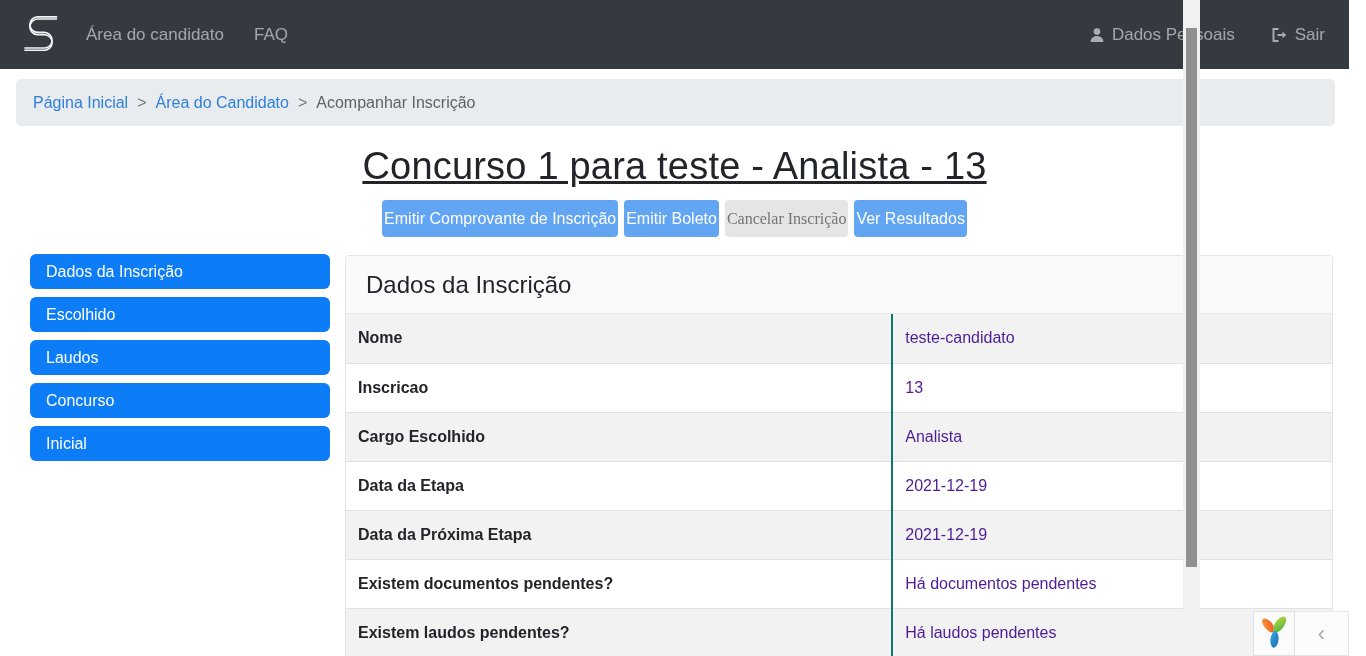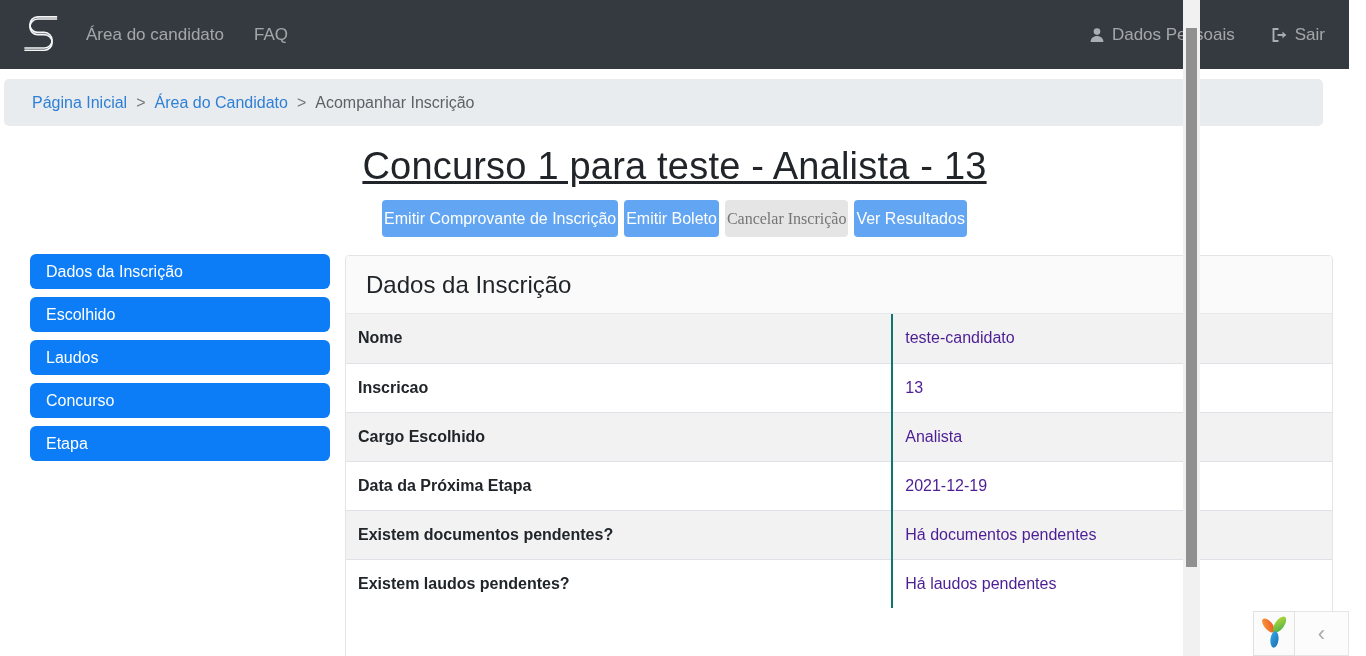--- a/index.html
+++ b/index.html
@@ -12,23 +12,23 @@
     background:#343a40; display:flex; align-items:center; padding:0 24px 0 22px; }
   .navbar .brand { display:flex; align-items:center; margin-right:26px; cursor:pointer; }
   .nav-left { display:flex; align-items:center; gap:30px; margin-right:auto; }
   .nav-link { color:rgba(255,255,255,.55); font-size:17px; cursor:pointer; text-decoration:none; }
   .nav-right { display:flex; align-items:center; gap:36px; }
   .nav-item-ic { display:flex; align-items:center; gap:7px; color:rgba(255,255,255,.55);
     font-size:17px; cursor:pointer; }
   .nav-item-ic svg { display:block; }
 
   
-  .breadcrumb { position:absolute; left:4px; top:79px; width:1319px; height:47px;
+  .breadcrumb { position:absolute; left:16px; top:79px; width:1319px; height:47px;
     background:#e9ecef; border-radius:5px; display:flex; align-items:center;
-    padding:0 28px; font-size:16px; }
+    padding:0 17px; font-size:16px; }
   .crumb-link { color:#2e7fd6; cursor:pointer; text-decoration:none; }
   .crumb-sep { color:#6c757d; margin:0 9px; }
   .crumb-active { color:#5d6268; }
 
   
   .content { position:absolute; left:0; top:0; width:1349px; height:656px; }
   .page-title { position:absolute; left:0; top:145px; width:1349px; text-align:center;
     font-size:38px; font-weight:400; color:#212529; letter-spacing:.2px;text-decoration:underline; }
   .actions { position:absolute; left:0; top:200px; width:1349px; display:flex;
     justify-content:center; gap:6px; }
@@ -129,38 +129,42 @@
       <button class="btn btn-blue">Emitir Boleto</button>
       <button class="btn btn-yellow">Cancelar Inscrição</button>
       <button class="btn btn-blue">Ver Resultados</button>
     </div>
 
     <div class="sidebar">
       <button class="side-btn">Dados da Inscrição</button>
       <button class="side-btn">Escolhido</button>
       <button class="side-btn">Laudos</button>
       <button class="side-btn">Concurso</button>
-      <button class="side-btn">Etapa</button>
+      <button class="side-btn">Inicial</button>
     </div>
 
     <div class="card">
       <div class="card-header">Dados da Inscrição</div>
       <table class="tbl">
         <tbody>
           <tr>
             <td class="lbl">Nome</td>
             <td class="val">teste-candidato</td>
           </tr>
           <tr>
             <td class="lbl">Inscricao</td>
             <td class="val">13</td>
           </tr>
           <tr>
             <td class="lbl">Cargo Escolhido</td>
             <td class="val">Analista</td>
+          </tr>
+          <tr>
+            <td class="lbl">Data da Etapa</td>
+            <td class="val">2021-12-19</td>
           </tr>
           <tr>
             <td class="lbl">Data da Próxima Etapa</td>
             <td class="val">2021-12-19</td>
           </tr>
           <tr>
             <td class="lbl">Existem documentos pendentes?</td>
             <td class="val">Há documentos pendentes</td>
           </tr>
           <tr>

